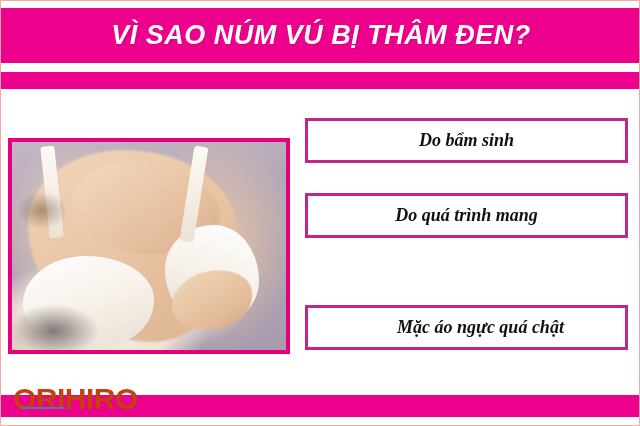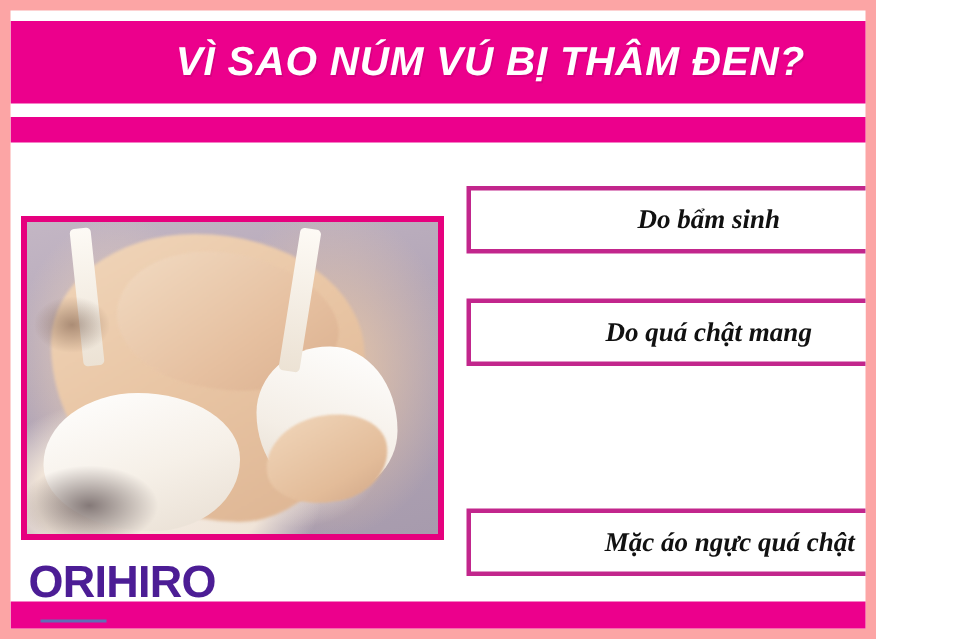--- a/index.html
+++ b/index.html
@@ -8,25 +8,25 @@
     background: #ffffff;
   }
   body {
     width: 640px;
     height: 426px;
     font-family: "Liberation Sans", sans-serif;
     overflow: hidden;
   }
   #canvas {
     position: relative;
-    width: 584px;
+    width: 640px;
     height: 426px;
     background: #ffffff;
     box-sizing: border-box;
-    border: 7px solid #fca5a5;
+    border: 1px solid #fca5a5;
     overflow: hidden;
   }
 
   
   .header-band {
     position: absolute;
     left: 0;
     top: 7px;
     width: 640px;
     height: 55px;
@@ -187,47 +187,47 @@
     color: #111111;
     font-family: "Liberation Serif", serif;
     font-style: italic;
     font-weight: bold;
     font-size: 18px;
     white-space: nowrap;
   }
   .reason-box.b0 { top: 117px; }
   .reason-box.b1 { top: 192px; }
   .reason-box.b2 { top: 256px; }
-  .reason-box.b3 { top: 332px; padding-left: 28px; }
+  .reason-box.b3 { top: 304px; padding-left: 28px; }
 
   
   .footer-band {
     position: absolute;
     left: 0;
     top: 394px;
     width: 640px;
     height: 22px;
     background: #ec008c;
   }
   .logo-wrap {
     position: absolute;
     left: 12px;
     top: 367px;
     width: 175px;
     height: 50px;
   }
   .logo-main {
     position: absolute;
     left: 0;
-    top: 0;
+    top: 16px;
     font-family: "Liberation Sans", sans-serif;
     font-weight: bold;
     font-size: 30px;
     letter-spacing: -0.5px;
-    color: #4c1d95;
+    color: #c2410c;
     line-height: 30px;
   }
   .logo-sub {
     position: absolute;
     left: 54px;
     top: 30px;
     font-family: "Liberation Sans", sans-serif;
     font-weight: normal;
     font-size: 17px;
     letter-spacing: 1.5px;
@@ -260,21 +260,21 @@
       <div class="photo-bra-r"></div>
       <div class="photo-strap-l"></div>
       <div class="photo-strap-r"></div>
       <div class="photo-hand"></div>
       <div class="photo-shadow-bl"></div>
       <div class="photo-shadow-tl"></div>
     </div>
   </div>
 
   <div class="reason-box b0">Do bẩm sinh</div>
-  <div class="reason-box b1">Do quá chật mang</div>
+  <div class="reason-box b1">Do quá trình mang</div>
   <div class="reason-box b3">Mặc áo ngực quá chật</div>
 
   <div class="footer-band"></div>
   <div class="logo-wrap">
     <div class="logo-main">ORIHIRO</div>
     <div class="logo-rule"></div>
   </div>
 
 </div>
 

